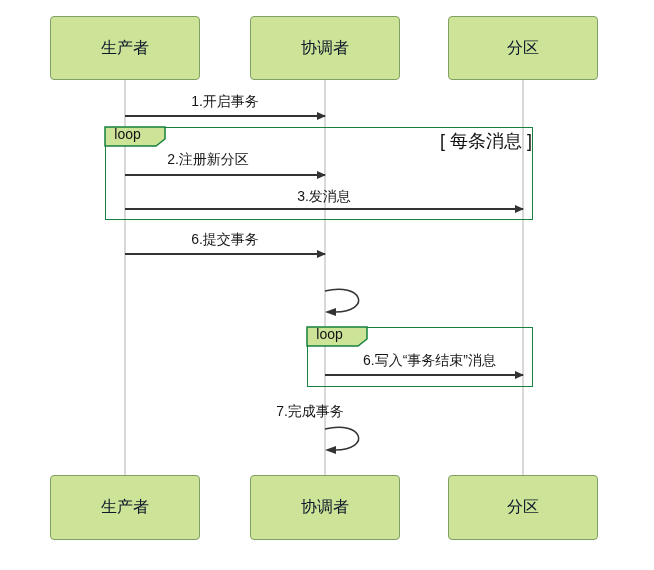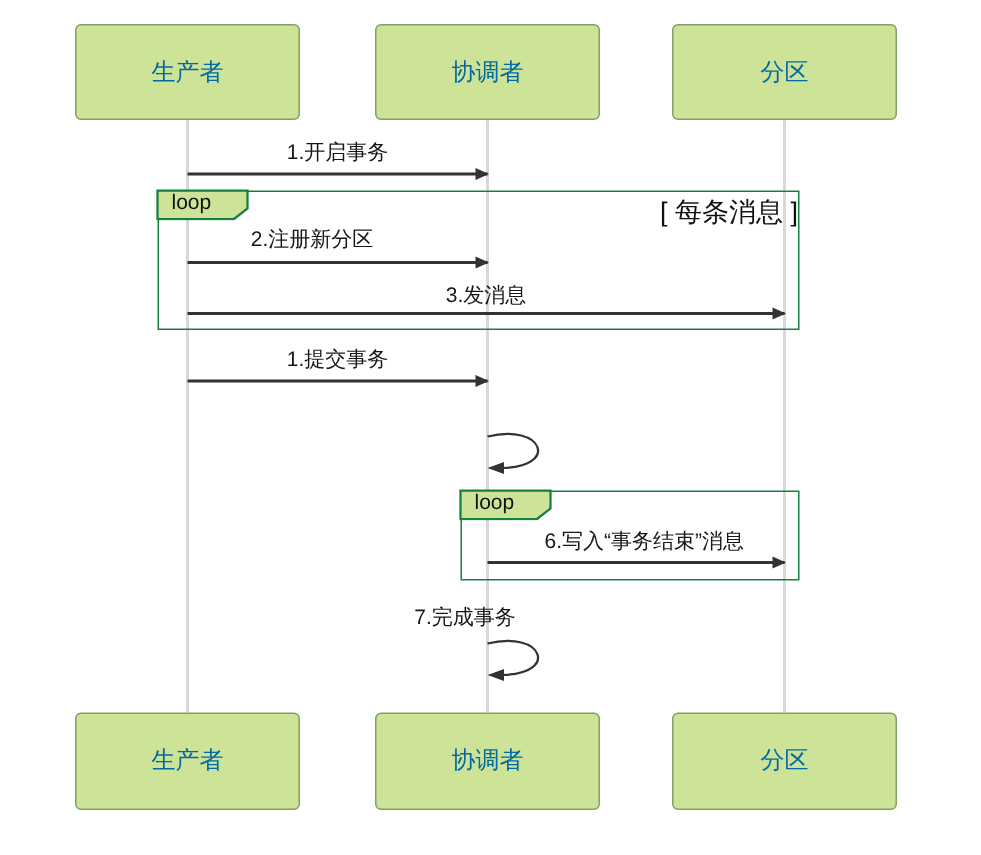--- a/index.html
+++ b/index.html
@@ -23,21 +23,21 @@
     position:absolute;top:80px;height:395px;width:1.5px;
     background:var(--lifeline);
   }
   .actor{
     position:absolute;width:150px;height:64px;
     background:var(--actor-fill);
     border:1.6px solid var(--actor-border);
     border-radius:4px;
     display:flex;align-items:center;justify-content:center;
     box-sizing:border-box;
-    font-size:16px;font-weight:500;color:#0369a1;
+    font-size:16px;font-weight:500;color:#0f172a;
   }
   .msg-label{
     position:absolute;
     font-size:14px;font-weight:400;color:#161616;
     text-align:center;white-space:nowrap;
   }
   .msg-line{
     position:absolute;height:1.5px;background:var(--signal);
   }
   .msg-line.arrow-right::after{
@@ -99,21 +99,21 @@
     </div>
     <div class="loop-title">[ 每条消息 ]</div>
   </div>
 
   <div class="msg-label" style="left:122px;width:172px;top:151px">2.注册新分区</div>
   <div class="msg-line arrow-right" style="left:125px;width:200px;top:174px"></div>
 
   <div class="msg-label" style="left:125px;width:398px;top:188px">3.发消息</div>
   <div class="msg-line arrow-right" style="left:125px;width:398px;top:208px"></div>
 
-  <div class="msg-label" style="left:125px;width:200px;top:231px">1.提交事务</div>
+  <div class="msg-label" style="left:125px;width:200px;top:231px">6.提交事务</div>
   <div class="msg-line arrow-right" style="left:125px;width:200px;top:253px"></div>
 
   <svg class="self-loop" style="left:324px;top:286px" width="50" height="32" viewBox="0 0 50 32">
     <path d="M1 5 C 38 -4, 49 25, 11 26" fill="none" stroke="var(--signal)" stroke-width="1.5"></path>
     <polygon points="12,22 1,26 12,30" fill="var(--signal)"></polygon>
   </svg>
 
   <div class="loop-frame" style="left:307px;top:327px;width:226px;height:60px">
     <div class="loop-tab">
       <svg width="62" height="21" viewBox="0 0 62 21">

